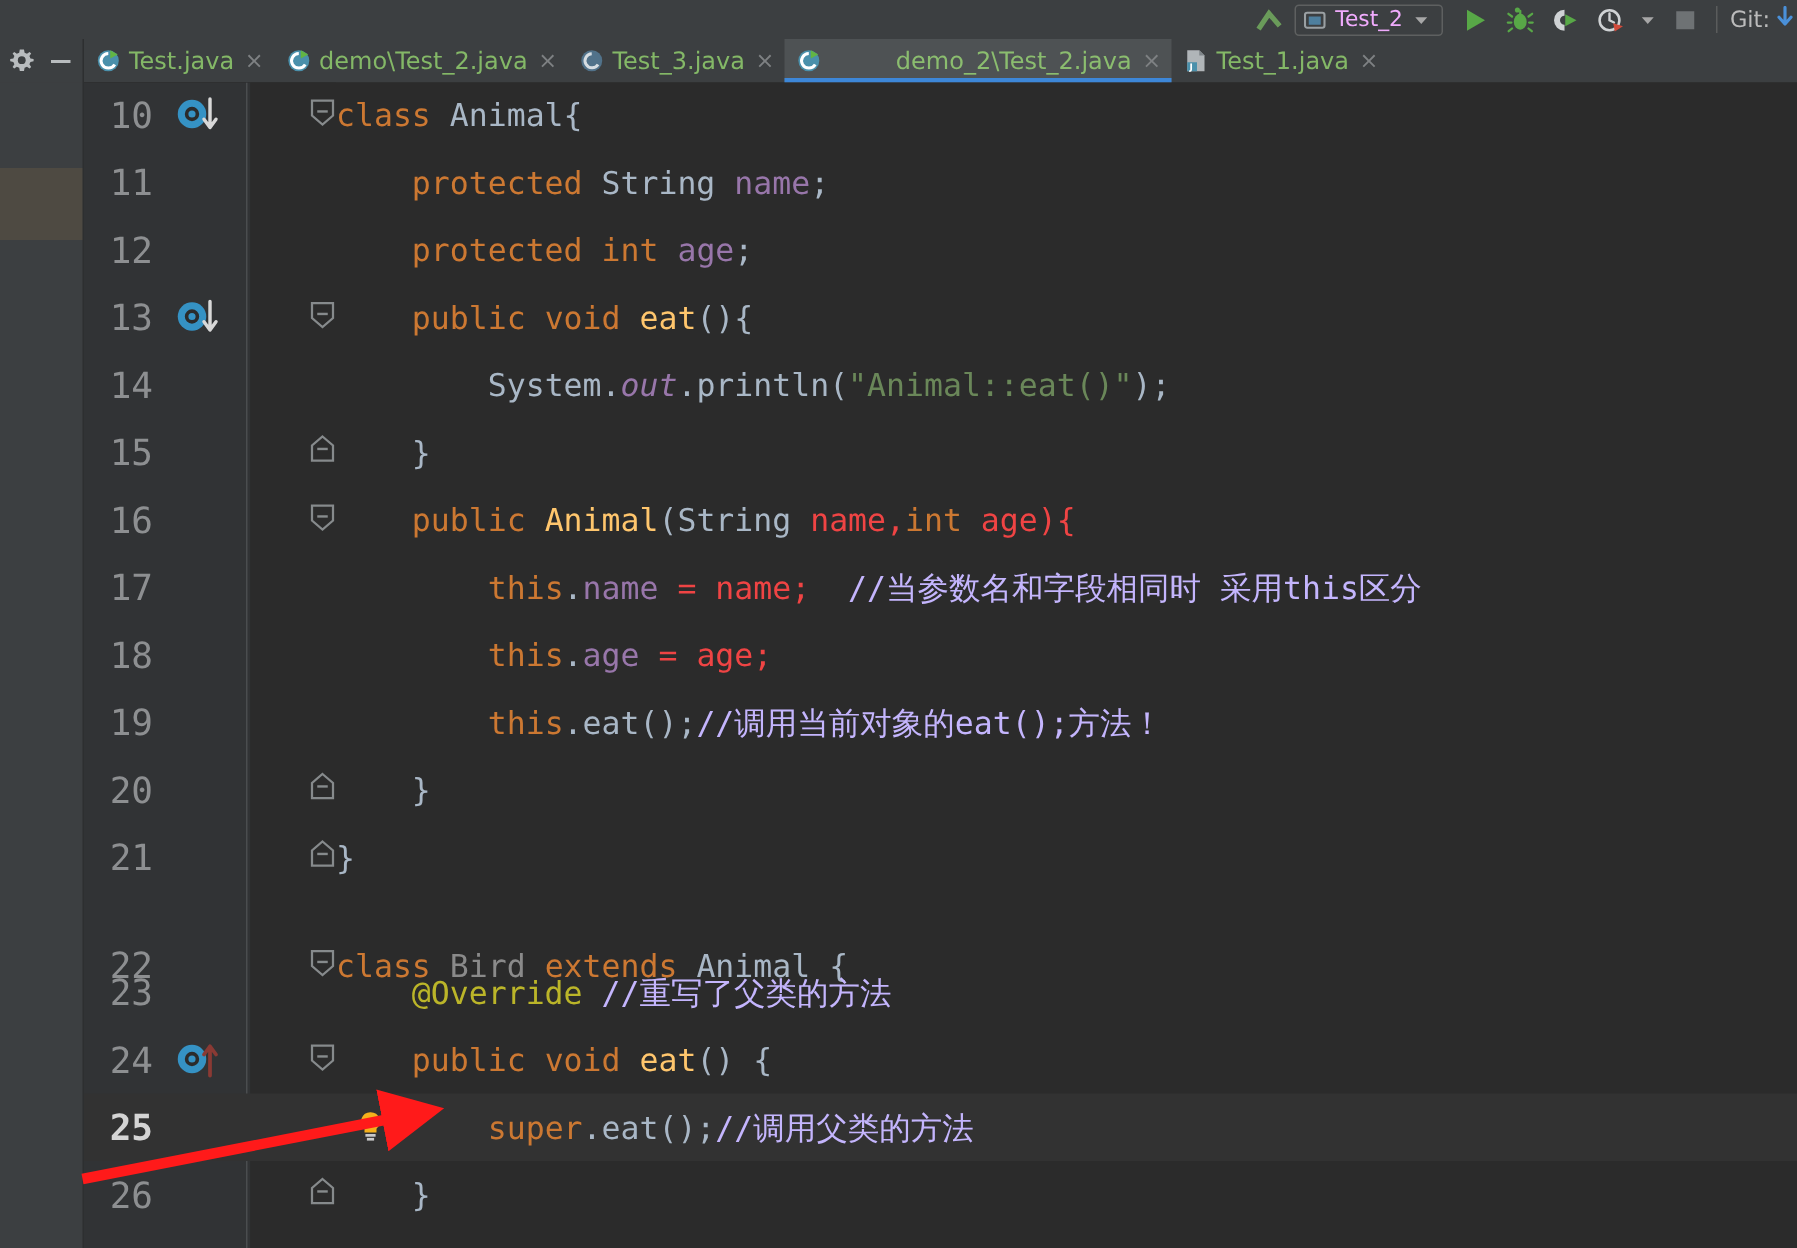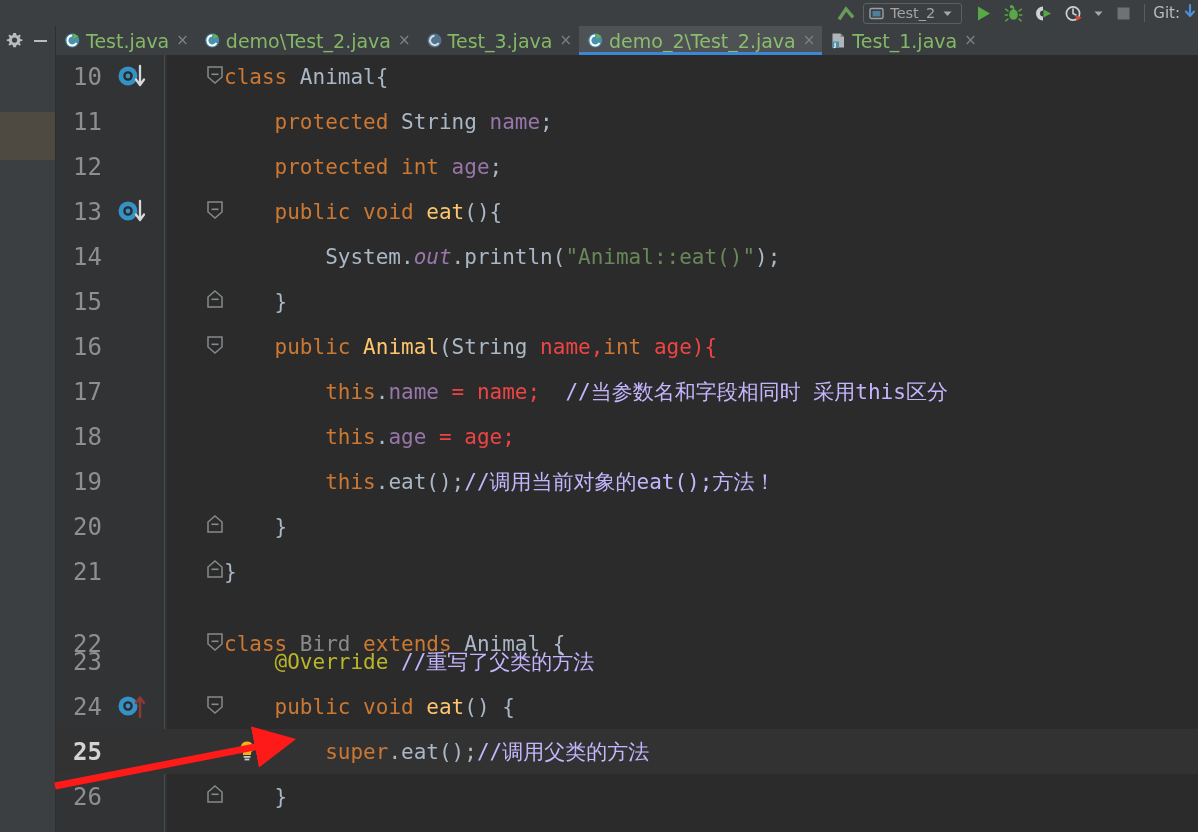--- a/index.html
+++ b/index.html
@@ -23,21 +23,21 @@
     display: flex; align-items: center; justify-content: center;
   }
   .makebtn svg { display: block; }
   .runcfg {
     display: flex; align-items: center; gap: 6px;
     height: 21px; padding: 0 7px 0 5px;
     border: 1px solid #5e6060; border-radius: 3px;
     margin: 0 6px 0 2px;
   }
   .runcfg-label {
-    font-size: 14.5px; color: #a3a3a3;
+    font-size: 14.5px; color: #f0abfc;
     font-family: "DejaVu Sans", sans-serif;
   }
   .tb-sep {
     width: 1px; height: 18px; background: #5a5c5c; margin: 0 6px;
   }
   .git-label {
     font-size: 15px; color: #bbbbbb; padding: 0 4px 0 2px;
     font-family: "DejaVu Sans", sans-serif;
   }
   .git-arrow { width: 14px; height: 26px; display:flex; align-items:center; }
@@ -74,22 +74,22 @@
   .tab {
     display: flex; align-items: center; gap: 5px;
     padding: 0 7px 0 8px; height: 29px;
     position: relative; white-space: nowrap;
   }
   .tab.active { background: #4e5254; }
   .tab.active::after {
     content: ""; position: absolute; left: 0; bottom: 0;
     width: 100%; height: 3px; background: #3d87d8;
   }
-  .tab-label { font-size: 19px; color: #84b867; }
-  .tab.active .tab-label { color: #8bbd6f; }
+  .tab-label { font-size: 16px; color: #84b867; }
+  .tab.active .tab-label { color: #8bbd6f; margin-left: 44px; }
   .tab-close {
     font-size: 15px; color: #7e8183; line-height: 1;
     padding-left: 2px; font-family: "DejaVu Sans", sans-serif;
   }
   .tab-icon { width: 17px; height: 17px; display: block; flex: 0 0 auto; }
 
   
   .editor {
     position: absolute; left: 56px; top: 55px; width: 1142px; height: 777px;
     background: #2b2b2b;

